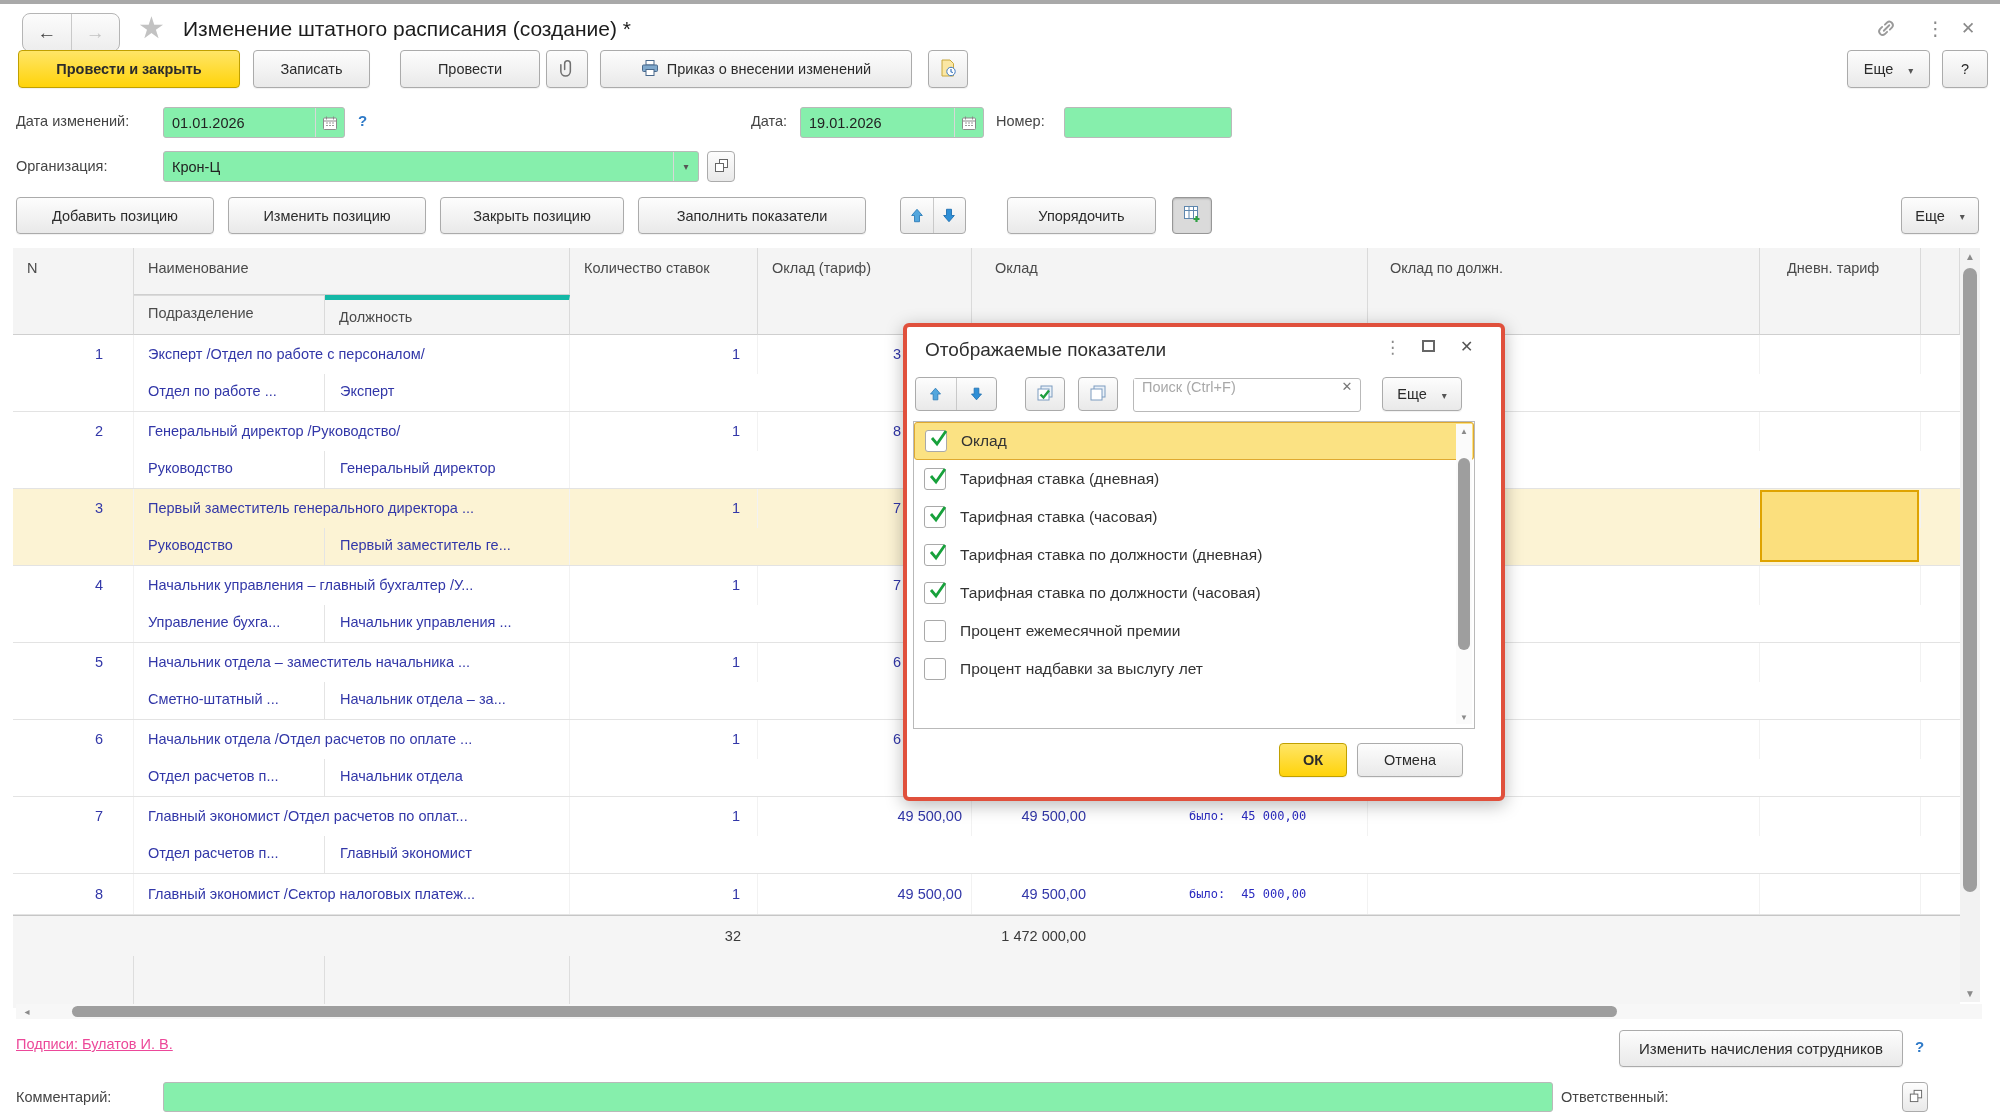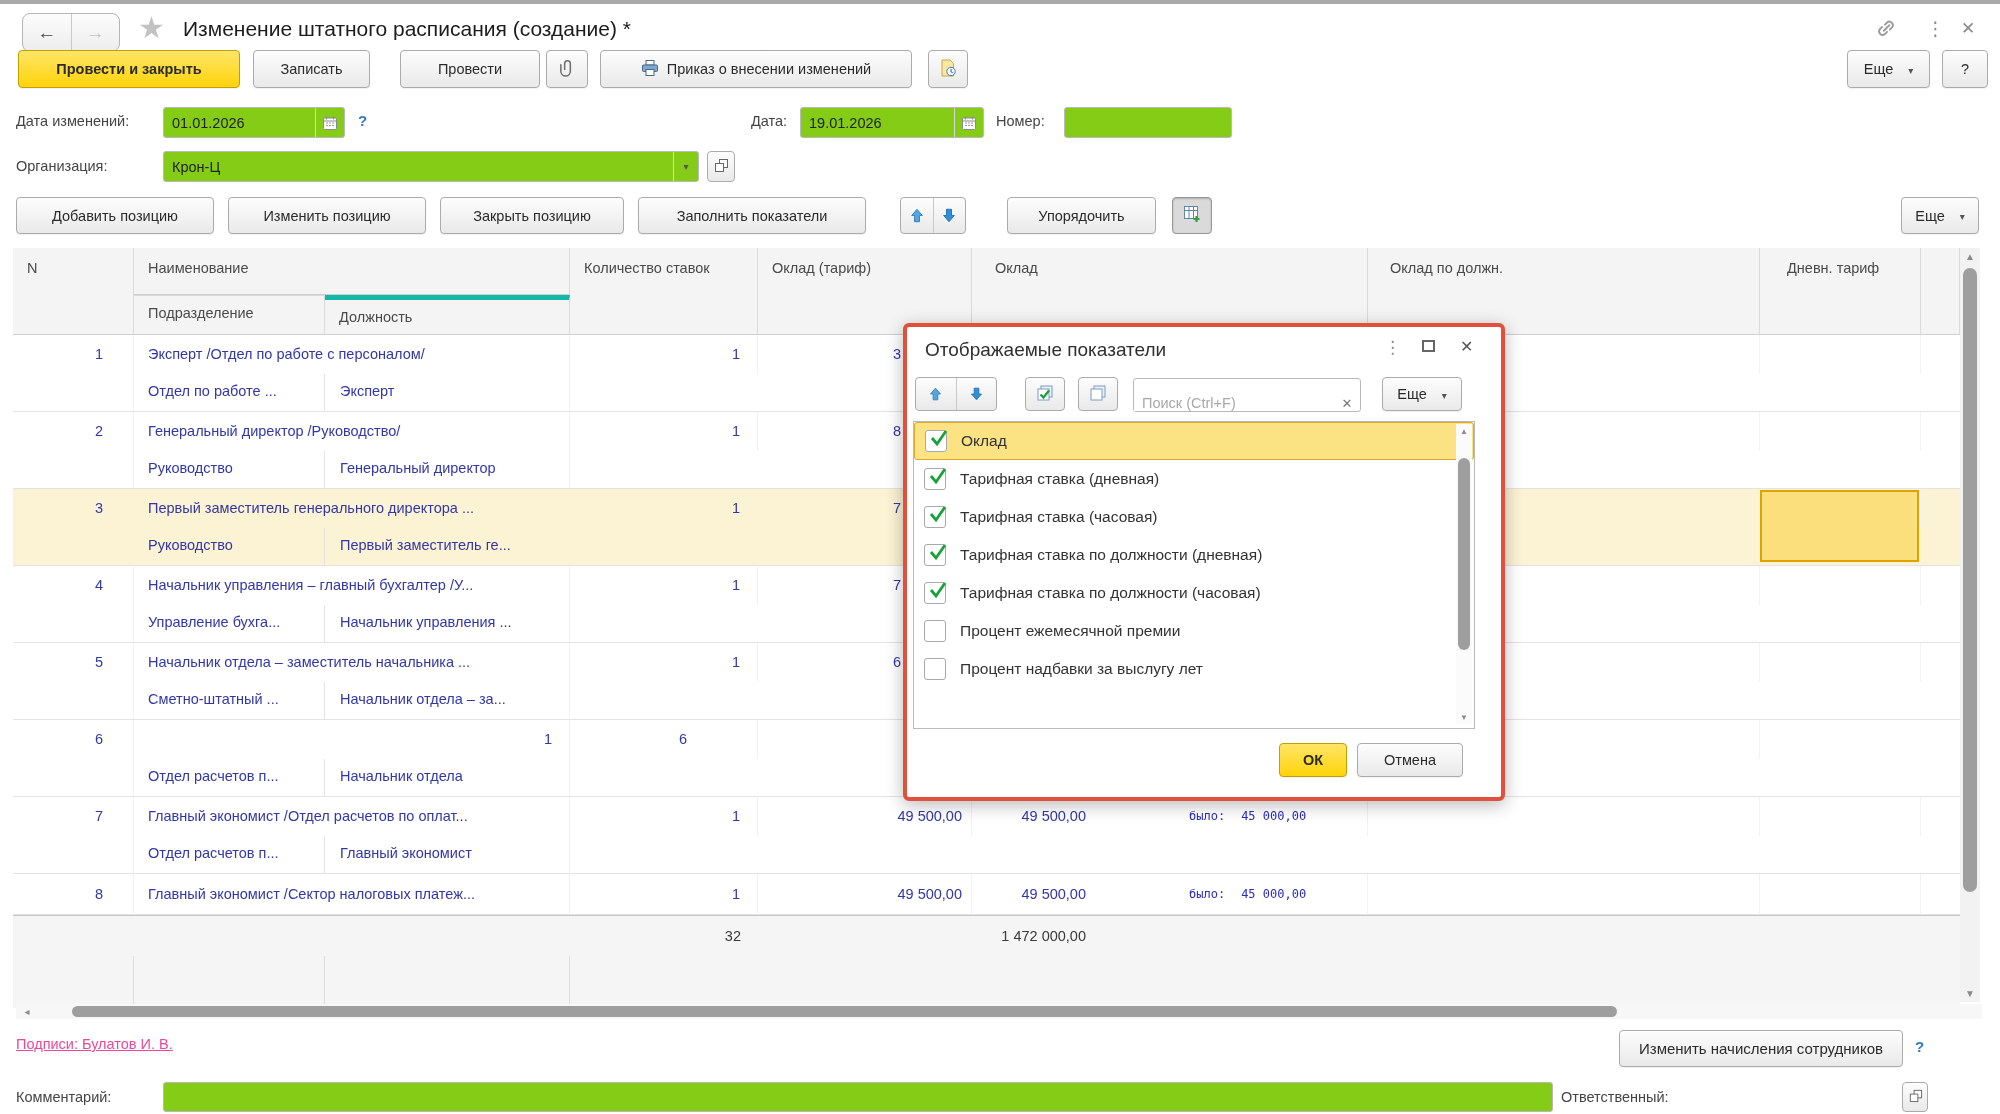--- a/index.html
+++ b/index.html
@@ -8,21 +8,21 @@
   .abs{position:absolute;box-sizing:border-box;}
   
   .btn{position:absolute;box-sizing:border-box;display:flex;align-items:center;justify-content:center;gap:8px;
        background:linear-gradient(#FDFDFD,#E9E9E9);border:1px solid #ABABAB;border-radius:4px;
        font-size:14.5px;color:#2B2B2B;box-shadow:0 1px 1px rgba(0,0,0,.06);cursor:default;white-space:nowrap;}
   .btn.yellow{background:linear-gradient(#FFE567,#FFD30A);border-color:#C0A000;font-weight:bold;}
   .btn.pressed{background:#DADADA;border-color:#979797;box-shadow:inset 0 1px 2px rgba(0,0,0,.2);}
   .dd::after{content:"▾";font-size:10px;color:#555;margin-left:7px;position:relative;top:1px;}
   .help{color:#2E79C7;font-weight:bold;font-size:15px;}
   
-  .field{position:absolute;box-sizing:border-box;display:flex;align-items:stretch;background:#84cc16;
+  .field{position:absolute;box-sizing:border-box;display:flex;align-items:stretch;background:#86efac;
          border:1px solid #B9B9B9;border-radius:3px;height:31px;}
   .field input{border:0;outline:0;flex:1;min-width:0;font:inherit;padding:0 8px;color:#222;background:transparent;}
   .field .tailbtn{width:28px;display:flex;align-items:center;justify-content:center;border-left:1px solid #D8D8D8;}
   .sqbtn{position:absolute;box-sizing:border-box;display:flex;align-items:center;justify-content:center;
          background:linear-gradient(#FDFDFD,#E9E9E9);border:1px solid #ABABAB;border-radius:4px;}
   
   #table{position:absolute;left:13px;top:248px;width:1947px;}
   .hcell{position:absolute;box-sizing:border-box;background:#F4F4F4;border-right:1px solid #DADADA;
          border-bottom:1px solid #CFCFCF;color:#4A4A4A;padding:12px 4px 0 14px;overflow:hidden;}
   #tbody{position:absolute;left:0;top:87px;width:1947px;}
@@ -59,21 +59,21 @@
   #dialog .inner{position:relative;width:100%;height:100%;}
   #dlg-title{position:absolute;left:18px;top:12px;font-size:19px;color:#2F2F2F;}
   .dlgbtn{position:absolute;box-sizing:border-box;display:flex;align-items:center;justify-content:center;
           background:linear-gradient(#FDFDFD,#E9E9E9);border:1px solid #ABABAB;border-radius:4px;height:34px;}
   #dlg-list{position:absolute;left:6px;top:94px;width:560px;height:306px;border:1px solid #B9B9B9;background:#fff;}
   .ditem{position:relative;height:38px;display:flex;align-items:center;padding-left:10px;box-sizing:border-box;}
   .ditem.sel{background:#FBE283;border:1px solid #DFA930;border-radius:3px;}
   .ditem .lbl{margin-left:14px;font-size:15.5px;color:#333;}
   .cb{width:20px;height:20px;background:#fff;border:1px solid #A9A9A9;border-radius:3px;position:relative;flex:0 0 auto;}
   .cb svg{position:absolute;left:1px;top:-4px;overflow:visible;}
-  .searchwrap{position:absolute;display:flex;align-items:flex-end;border:1px solid #B9B9B9;border-radius:3px;height:32px;background:#fff;}
+  .searchwrap{position:absolute;display:flex;align-items:flex-start;border:1px solid #B9B9B9;border-radius:3px;height:32px;background:#fff;}
   .searchwrap input{border:0;outline:0;flex:1;min-width:0;font:inherit;font-size:14.5px;padding:0 8px;}
   .searchwrap input::placeholder{color:#A8A8A8;}
   .searchwrap .clr{width:26px;display:flex;align-items:center;justify-content:center;color:#777;font-size:13px;}
   .green-link{color:#ec4899;text-decoration:underline;}
   .wintool{font-size:17px;color:#8A8A8A;}
   .navgroup{position:absolute;left:22px;top:13px;width:96px;height:37px;display:flex;
             background:linear-gradient(#FCFCFC,#EDEDED);border:1px solid #B5B5B5;border-radius:8px;overflow:hidden;}
   .navgroup div{flex:1;display:flex;align-items:center;justify-content:center;font-size:19px;}
   .navgroup div:first-child{border-right:1px solid #C9C9C9;color:#3C3C3C;}
   .navgroup div:last-child{color:#C2C2C2;}
@@ -320,20 +320,21 @@
         <div class="cl cN"></div>
         <div class="cl cDiv blue">Сметно-штатный ...</div>
         <div class="cl cPos blue">Начальник отдела – за...</div>
         <div class="cl" style="border:0;"></div>
       </div>
     </div>
 
     <div class="trow">
       <div class="l1">
         <div class="cl cN blue">6</div>
+        <div class="cl cName blue">Начальник отдела /Отдел расчетов по оплате ...</div>
         <div class="cl cCnt blue">1</div>
         <div class="cl cTar partial blue">6</div>
         <div class="cl cSal"></div>
         <div class="cl"></div>
         <div class="cl"></div>
           <div class="cl" style="border:0;"></div>
       </div>
       <div class="l2">
         <div class="cl cN"></div>
         <div class="cl cDiv blue">Отдел расчетов п...</div>

